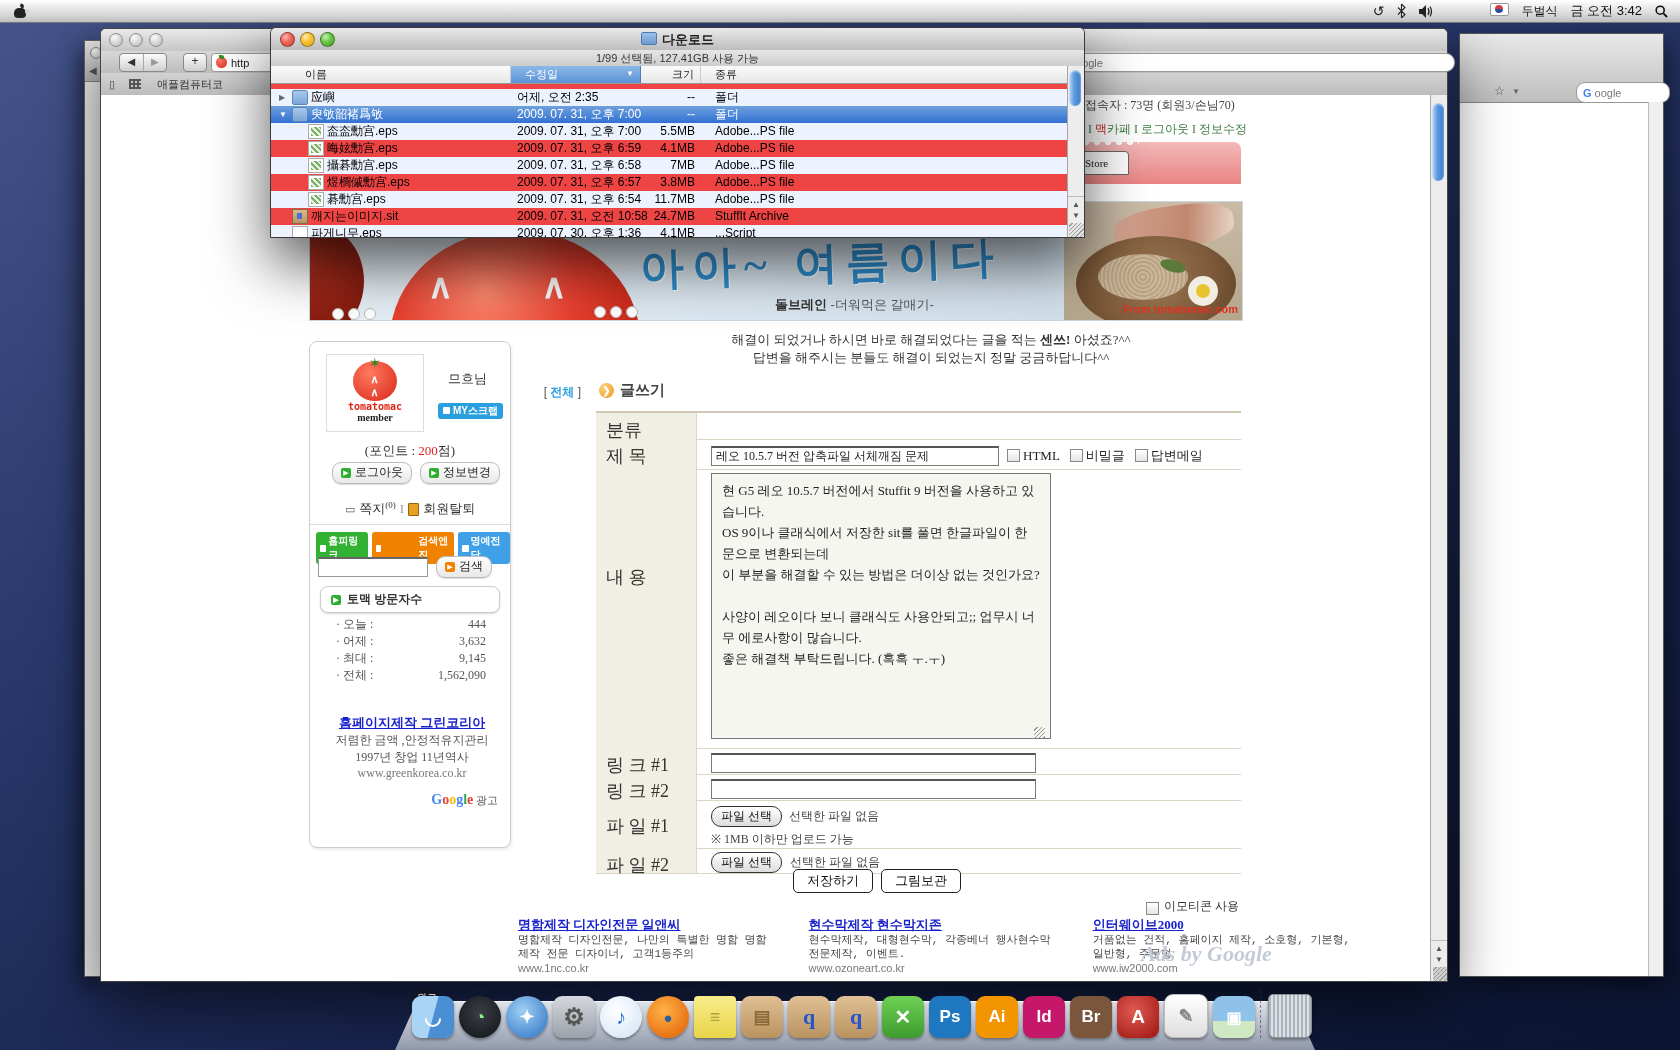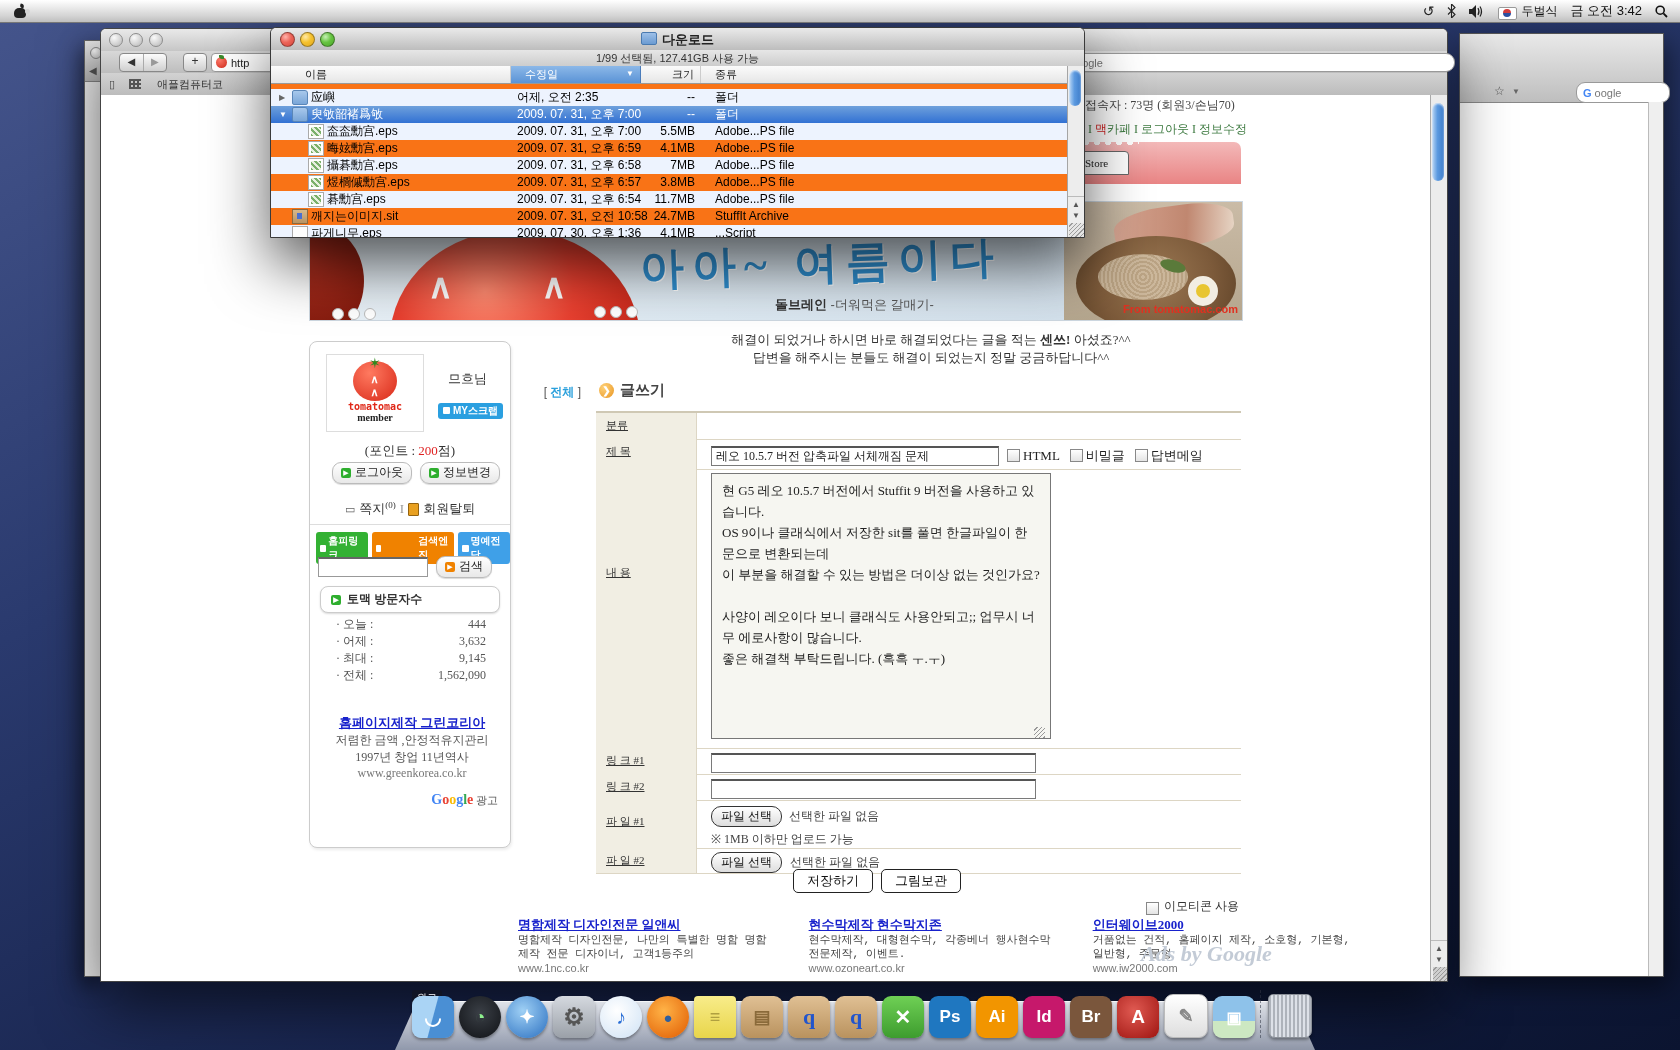--- a/index.html
+++ b/index.html
@@ -126,21 +126,21 @@
   .catmenu .all{color:#555;}
   .catmenu .all b{color:#2aa0dc;}
   .cat-item{cursor:pointer;}
   
   .wr-head{display:flex;align-items:center;gap:6px;font-family:"Liberation Sans",sans-serif;}
   .wr-ic{width:15px;height:15px;border-radius:50%;background:radial-gradient(circle at 35% 30%,#ffd27a,#e89420);
     color:#fff;font-size:10px;line-height:15px;text-align:center;font-weight:bold;}
   .wr-title{font-size:15px;font-weight:bold;color:#444;}
   .ftable{position:absolute;border-top:2px solid #cfc8b4;}
   .frow2{position:absolute;left:0;right:0;border-bottom:1px solid #ddd6c4;display:flex;}
-  .flabel{width:90px;background:#f1eee3;font-size:11px;color:#333;padding:5px 0 0 10px;border-right:1px solid #ddd6c4;text-decoration:underline;}
+  .flabel{width:90px;background:#f1eee3;font-size:18px;color:#333;padding:5px 0 0 10px;border-right:1px solid #ddd6c4;}
   .fval{flex:1;padding:3px 0 0 14px;display:flex;align-items:center;gap:8px;}
   .aqselect{width:96px;height:19px;background:linear-gradient(#fff,#d8d8d8);border:1px solid #8a8a8a;border-radius:4px;
     font-size:12px;display:flex;align-items:center;padding-left:7px;position:relative;font-family:"Liberation Sans",sans-serif;}
   .aqselect .step{position:absolute;right:1px;top:1px;bottom:1px;width:15px;border-radius:0 3px 3px 0;
     background:linear-gradient(#9cc4f0,#4b8ad8);color:#fff;font-size:6px;line-height:8px;text-align:center;padding-top:1px;}
   .txtinput{height:17px;border:1px solid #7a7a7a;border-top:2px solid #555;background:#fff;font-size:12px;
     font-family:"Liberation Serif",serif;color:#222;padding:0 4px;}
   .ckbox{width:11px;height:11px;border:1px solid #888;background:linear-gradient(#fff,#e4e4e4);display:inline-block;}
   .cklabel{font-size:13px;color:#222;margin-right:10px;display:flex;align-items:center;gap:3px;}
   .ftext{border:1px solid #777;background:#f6f6f1;font-size:13px;line-height:21px;color:#222;
@@ -206,21 +206,21 @@
   .fin-status{position:absolute;left:0;right:0;top:22px;height:16px;background:linear-gradient(#e6e6e6,#cdcdcd);
     border-bottom:1px solid #aaa;text-align:center;font-size:11px;color:#333;line-height:16px;}
   .fin-header{position:absolute;left:0;right:16px;top:38px;height:17px;background:linear-gradient(#fbfbfb,#e6e6e6);
     border-bottom:1px solid #999;display:grid;grid-template-columns:240px 130px 60px auto;font-size:11px;color:#222;line-height:16px;}
   .fin-header .h{border-right:1px solid #ccc;padding-left:14px;}
   .fin-header .hname{padding-left:34px;}
   .fin-header .hdate{background:linear-gradient(#8cb8e8,#5a93d6);color:#fff;position:relative;border-right:1px solid #4a7cba;}
   .fin-header .hdate .tri{position:absolute;right:6px;top:0;font-size:8px;}
   .fin-header .hsize{text-align:right;padding-right:6px;padding-left:0;}
   .fin-list{position:absolute;left:0;right:16px;top:56px;bottom:0;font-size:12px;color:#000;}
-  .frow{display:grid;grid-template-columns:240px 130px 60px auto;height:17px;line-height:17px;background:#f97316;}
+  .frow{display:grid;grid-template-columns:240px 130px 60px auto;height:17px;line-height:17px;background:#ef4444;}
   .frow.tint{background:#edf3fe;}
   .frow.sel{background:linear-gradient(#6ea0dc,#3271d3);color:#fff;}
   .frow .c-name{display:flex;align-items:center;gap:3px;padding-left:8px;overflow:hidden;white-space:nowrap;}
   .frow.ind .c-name{padding-left:24px;}
   .frow .disc{width:10px;font-size:8px;color:#666;flex:0 0 auto;}
   .frow.sel .disc{color:#fff;}
   .frow .c-date{padding-left:6px;white-space:nowrap;}
   .frow .c-size{text-align:right;padding-right:6px;}
   .frow .c-kind{padding-left:14px;white-space:nowrap;}
   .frow.partial-top{height:5px;overflow:hidden;}
@@ -812,21 +812,21 @@
     </div>
     <div class="mb-right">
       <span class="mb-ic">↺</span>
       <svg class="mbsvg" width="9" height="14" viewBox="0 0 9 14">
           <path d="M4.5 0 L4.5 14 M4.5 0 L8 3.5 L1 10.5 M4.5 14 L8 10.5 L1 3.5" stroke="#222" stroke-width="1.1" fill="none"></path>
         </svg>
       <svg class="mbsvg" width="16" height="13" viewBox="0 0 16 13">
           <path d="M0 4 H3 L7 0 V13 L3 9 H0 Z" fill="#222"></path>
           <path d="M9 3 Q11 6.5 9 10 M11 1.5 Q14 6.5 11 11.5" stroke="#222" stroke-width="1.2" fill="none"></path>
         </svg>
-      <span style="display:flex;align-items:flex-end;gap:4px;">
+      <span style="display:flex;align-items:flex-start;gap:12px;margin-left:42px;">
         <span class="flag"></span>
         <span style="font-size:12px;">두벌식</span>
       </span>
       <span class="mb-clock">금 오전 3:42</span>
       <svg class="mbsvg" width="13" height="13" viewBox="0 0 13 13">
           <circle cx="5.2" cy="5.2" r="4" fill="none" stroke="#111" stroke-width="1.6"></circle>
           <line x1="8.4" y1="8.4" x2="12" y2="12" stroke="#111" stroke-width="1.8"></line>
         </svg>
     </div>
   </div>

